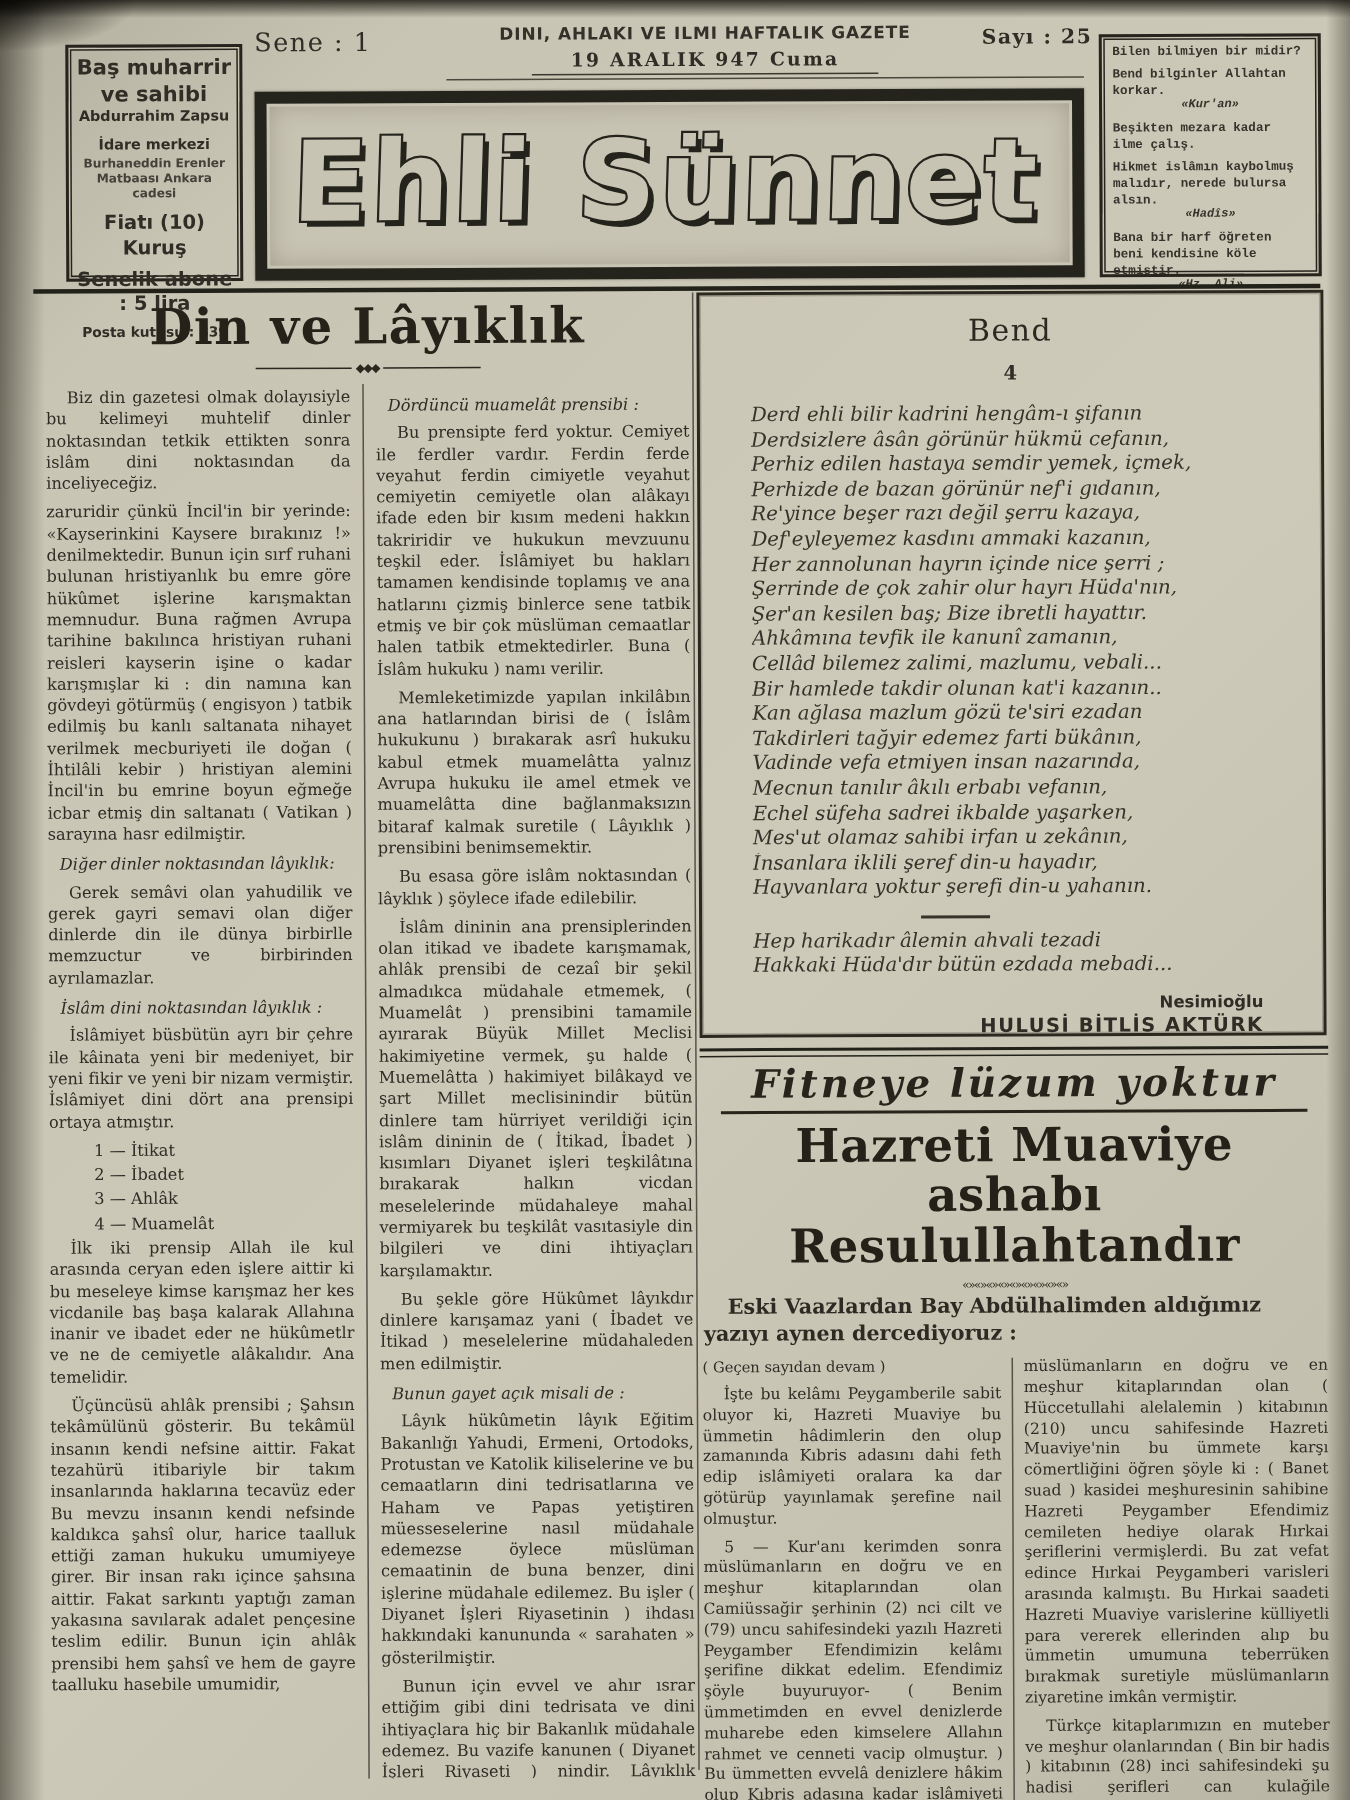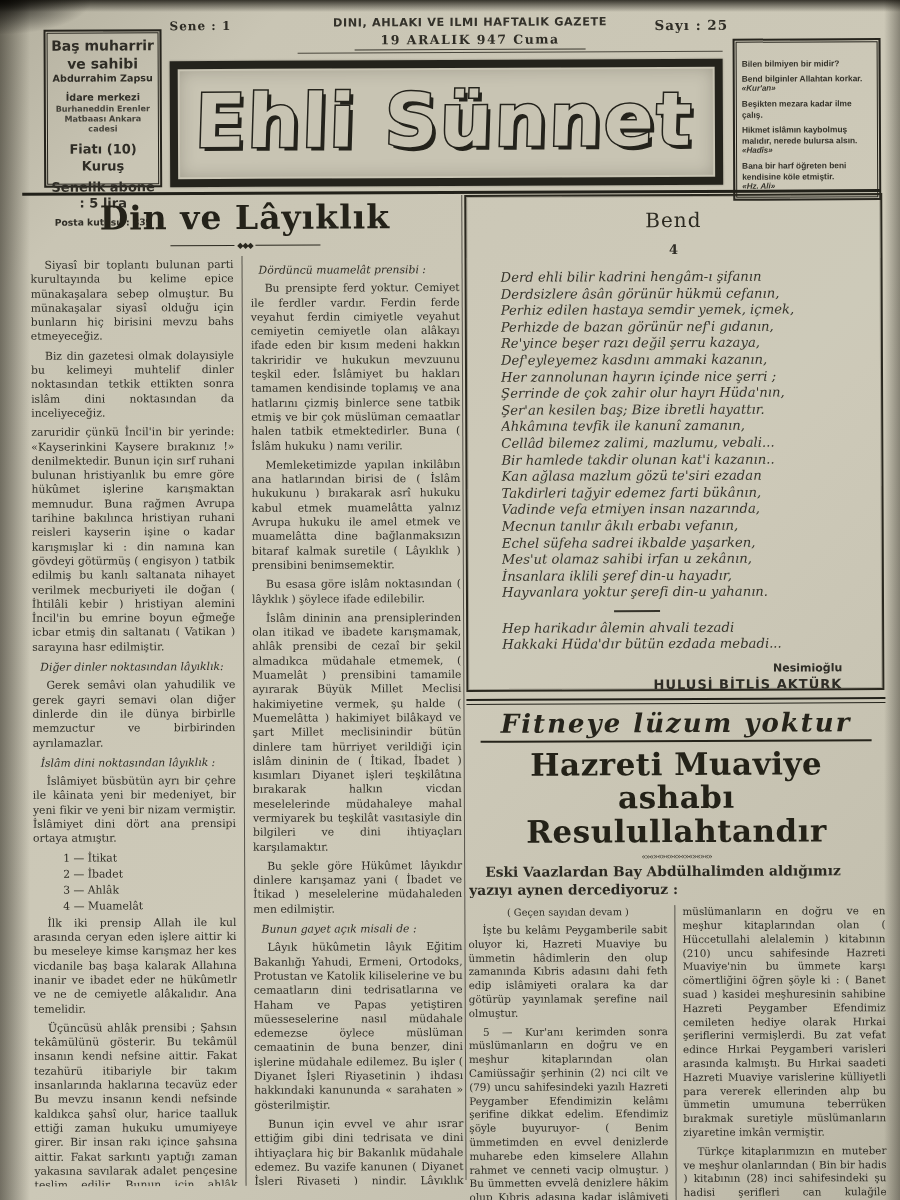--- a/index.html
+++ b/index.html
@@ -26,62 +26,62 @@
   }
   .info-box .l{line-height:1.25;}
   .l-small{font-size:14px;font-weight:bold;}
   .l-name{font-size:9.6px;font-weight:bold;margin-bottom:7px;}
   .l-head{font-size:9.6px;font-weight:bold;margin-top:2px;text-align:center;}
   .l-addr{font-size:8.1px;font-weight:bold;color:#44423a;}
   .l-price{font-size:13px;font-weight:bold;margin-top:8px;}
   .l-abone{font-size:13px;font-weight:bold;margin-top:5px;}
   .l-posta{font-size:9.2px;font-weight:bold;margin-top:5px;}
 
-  .sene{position:absolute;left:172px;top:18px;font-size:12px;font-weight:bold;letter-spacing:1px;}
+  .sene{position:absolute;left:172px;top:18px;font-size:17px;font-weight:normal;letter-spacing:1px;}
   .sayi{position:absolute;left:657px;top:18px;font-size:13.5px;font-weight:bold;letter-spacing:1px;}
   .tagline-wrap{position:absolute;left:300px;top:16px;width:345px;text-align:center;}
   .tagline{font-family:"DejaVu Sans","Liberation Sans",sans-serif;font-size:11.3px;font-weight:bold;letter-spacing:.6px;color:#33312a;}
   .dateline{display:inline-block;font-size:12.5px;font-weight:bold;letter-spacing:1.5px;margin-top:3px;padding:0 26px 2px;border-bottom:1.5px solid #3a382f;}
   .tagline-rule{position:absolute;left:300px;top:52px;width:425px;border-top:1px solid #4a473d;}
 
   .masthead-box{
     position:absolute;left:172px;top:60px;width:553px;height:126px;box-sizing:border-box;
     border:8px solid #24231c;background:#c8c4b3;
     box-shadow:inset 0 0 0 2px #c8c4b3, inset 0 0 18px rgba(30,28,20,.25), 0 0 2px rgba(30,28,20,.4);
     display:flex;align-items:center;justify-content:center;
   }
   .masthead-svg{width:100%;height:100%;display:block;}
 
   .quote-box{
-    position:absolute;left:735px;top:40px;width:148px;height:162px;box-sizing:border-box;
+    position:absolute;left:735px;top:24px;width:148px;height:162px;box-sizing:border-box;
     border:2px solid #26241d;box-shadow:inset 0 0 0 1px #c9c5b4, inset 0 0 0 2px #26241d;
-    padding:18px 7px;font-family:Liberation Sans, sans-serif;
+    padding:5px 7px;font-family:Liberation Mono, monospace;
     font-size:8.4px;font-weight:bold;line-height:1.3;color:#35332b;
   }
   .quote{margin-bottom:5px;}
-  .quote .src{display:block;text-align:left;font-style:italic;font-size:8px;margin-top:-1px;}
+  .quote .src{display:block;text-align:center;font-style:italic;font-size:8px;margin-top:-1px;}
 
   .header-rule{position:absolute;left:24px;top:191px;width:858px;border-top:3.5px solid #22211a;}
 
   
   .article-left{position:absolute;left:30px;top:195px;width:433px;height:995px;}
   .al-title{text-align:center;font-size:33px;font-weight:bold;letter-spacing:1px;color:#242219;margin-top:2px;}
   .al-ornament{display:flex;align-items:center;justify-content:center;margin:4px auto 6px;width:150px;color:#2a281f;}
   .al-ornament .bar{flex:1;border-top:1.6px solid #2a281f;}
   .al-ornament .gem{font-size:8px;padding:0 3px;letter-spacing:-1px;}
   .al-cols{display:flex;height:930px;overflow:hidden;}
   .col{box-sizing:border-box;overflow:hidden;}
   .col-1{width:214px;padding:2px 8px 0 2px;border-right:1px solid #55524a;}
   .col-2{width:219px;padding:2px 2px 0 8px;}
   .bodytext{font-size:10.8px;line-height:14.3px;text-align:justify;color:#2e2c25;}
   .bodytext .par{margin:0 0 5px;text-indent:14px;}
   .bodytext .par[data-type="pn"]{text-indent:0;}
   .bodytext .par[data-type="h"]{font-style:italic;text-indent:8px;margin:6px 0 4px;text-align:left;}
   .bodytext .par[data-type="li"]{text-indent:30px;margin:0 0 2px;text-align:left;}
-  .bodytext .par[data-type="c"]{text-align:center;text-indent:0;font-size:9.8px;margin:0 0 4px;}
+  .bodytext .par[data-type="c"]{text-align:left;text-indent:0;font-size:9.8px;margin:0 0 4px;}
 
   
   .right-sec{position:absolute;left:463px;top:195px;width:422px;height:985px;border-left:1px solid #55524a;box-sizing:border-box;padding-left:2px;}
   .bend-box{
     box-sizing:border-box;width:418px;height:497px;border:2px solid #2a281f;
     box-shadow:inset 0 0 0 1px rgba(42,40,31,.25);
     padding:10px 26px 6px;overflow:hidden;background:rgba(255,255,255,0.02);
   }
   .bend-title{text-align:center;font-size:20px;color:#2b2920;letter-spacing:1px;margin-top:2px;}
   .bend-num{text-align:center;font-size:13px;font-weight:bold;margin:10px 0 12px;}
@@ -166,21 +166,20 @@
     <div class="article-left">
       <div class="al-title">Din ve Lâyıklık</div>
       <div class="al-ornament">
         <span class="bar"></span>
         <span class="gem">◆◆◆</span>
         <span class="bar"></span>
       </div>
       <div class="al-cols">
         <div class="col col-1 bodytext">
 
-        <p class="par" data-type="p">Siyasî bir toplantı bulunan parti kurultayında bu kelime epice münakaşalara sebep olmuştur. Bu münakaşalar siyasî olduğu için bunların hiç birisini mevzu bahs etmeyeceğiz.</p>
             <p class="par" data-type="p">Biz din gazetesi olmak dolayısiyle bu kelimeyi muhtelif dinler noktasından tetkik ettikten sonra islâm dini noktasından da inceliyeceğiz.</p>
             <p class="par" data-type="pn">zaruridir çünkü İncil'in bir yerinde: «Kayserinkini Kaysere bırakınız !» denilmektedir. Bunun için sırf ruhani bulunan hristiyanlık bu emre göre hükûmet işlerine karışmaktan memnudur. Buna rağmen Avrupa tarihine bakılınca hristiyan ruhani reisleri kayserin işine o kadar karışmışlar ki : din namına kan gövdeyi götürmüş ( engisyon ) tatbik edilmiş bu kanlı saltanata nihayet verilmek mecburiyeti ile doğan ( İhtilâli kebir ) hristiyan alemini İncil'in bu emrine boyun eğmeğe icbar etmiş din saltanatı ( Vatikan ) sarayına hasr edilmiştir.</p>
             <p class="par" data-type="h">Diğer dinler noktasından lâyıklık:</p>
             <p class="par" data-type="p">Gerek semâvi olan yahudilik ve gerek gayri semavi olan diğer dinlerde din ile dünya birbirlle memzuctur ve birbirinden ayrılamazlar.</p>
             <p class="par" data-type="h">İslâm dini noktasından lâyıklık :</p>
             <p class="par" data-type="p">İslâmiyet büsbütün ayrı bir çehre ile kâinata yeni bir medeniyet, bir yeni fikir ve yeni bir nizam vermiştir. İslâmiyet dini dört ana prensipi ortaya atmıştır.</p>
             <p class="par" data-type="li">1 — İtikat</p>
             <p class="par" data-type="li">2 — İbadet</p>
             <p class="par" data-type="li">3 — Ahlâk</p>
             <p class="par" data-type="li">4 — Muamelât</p>

